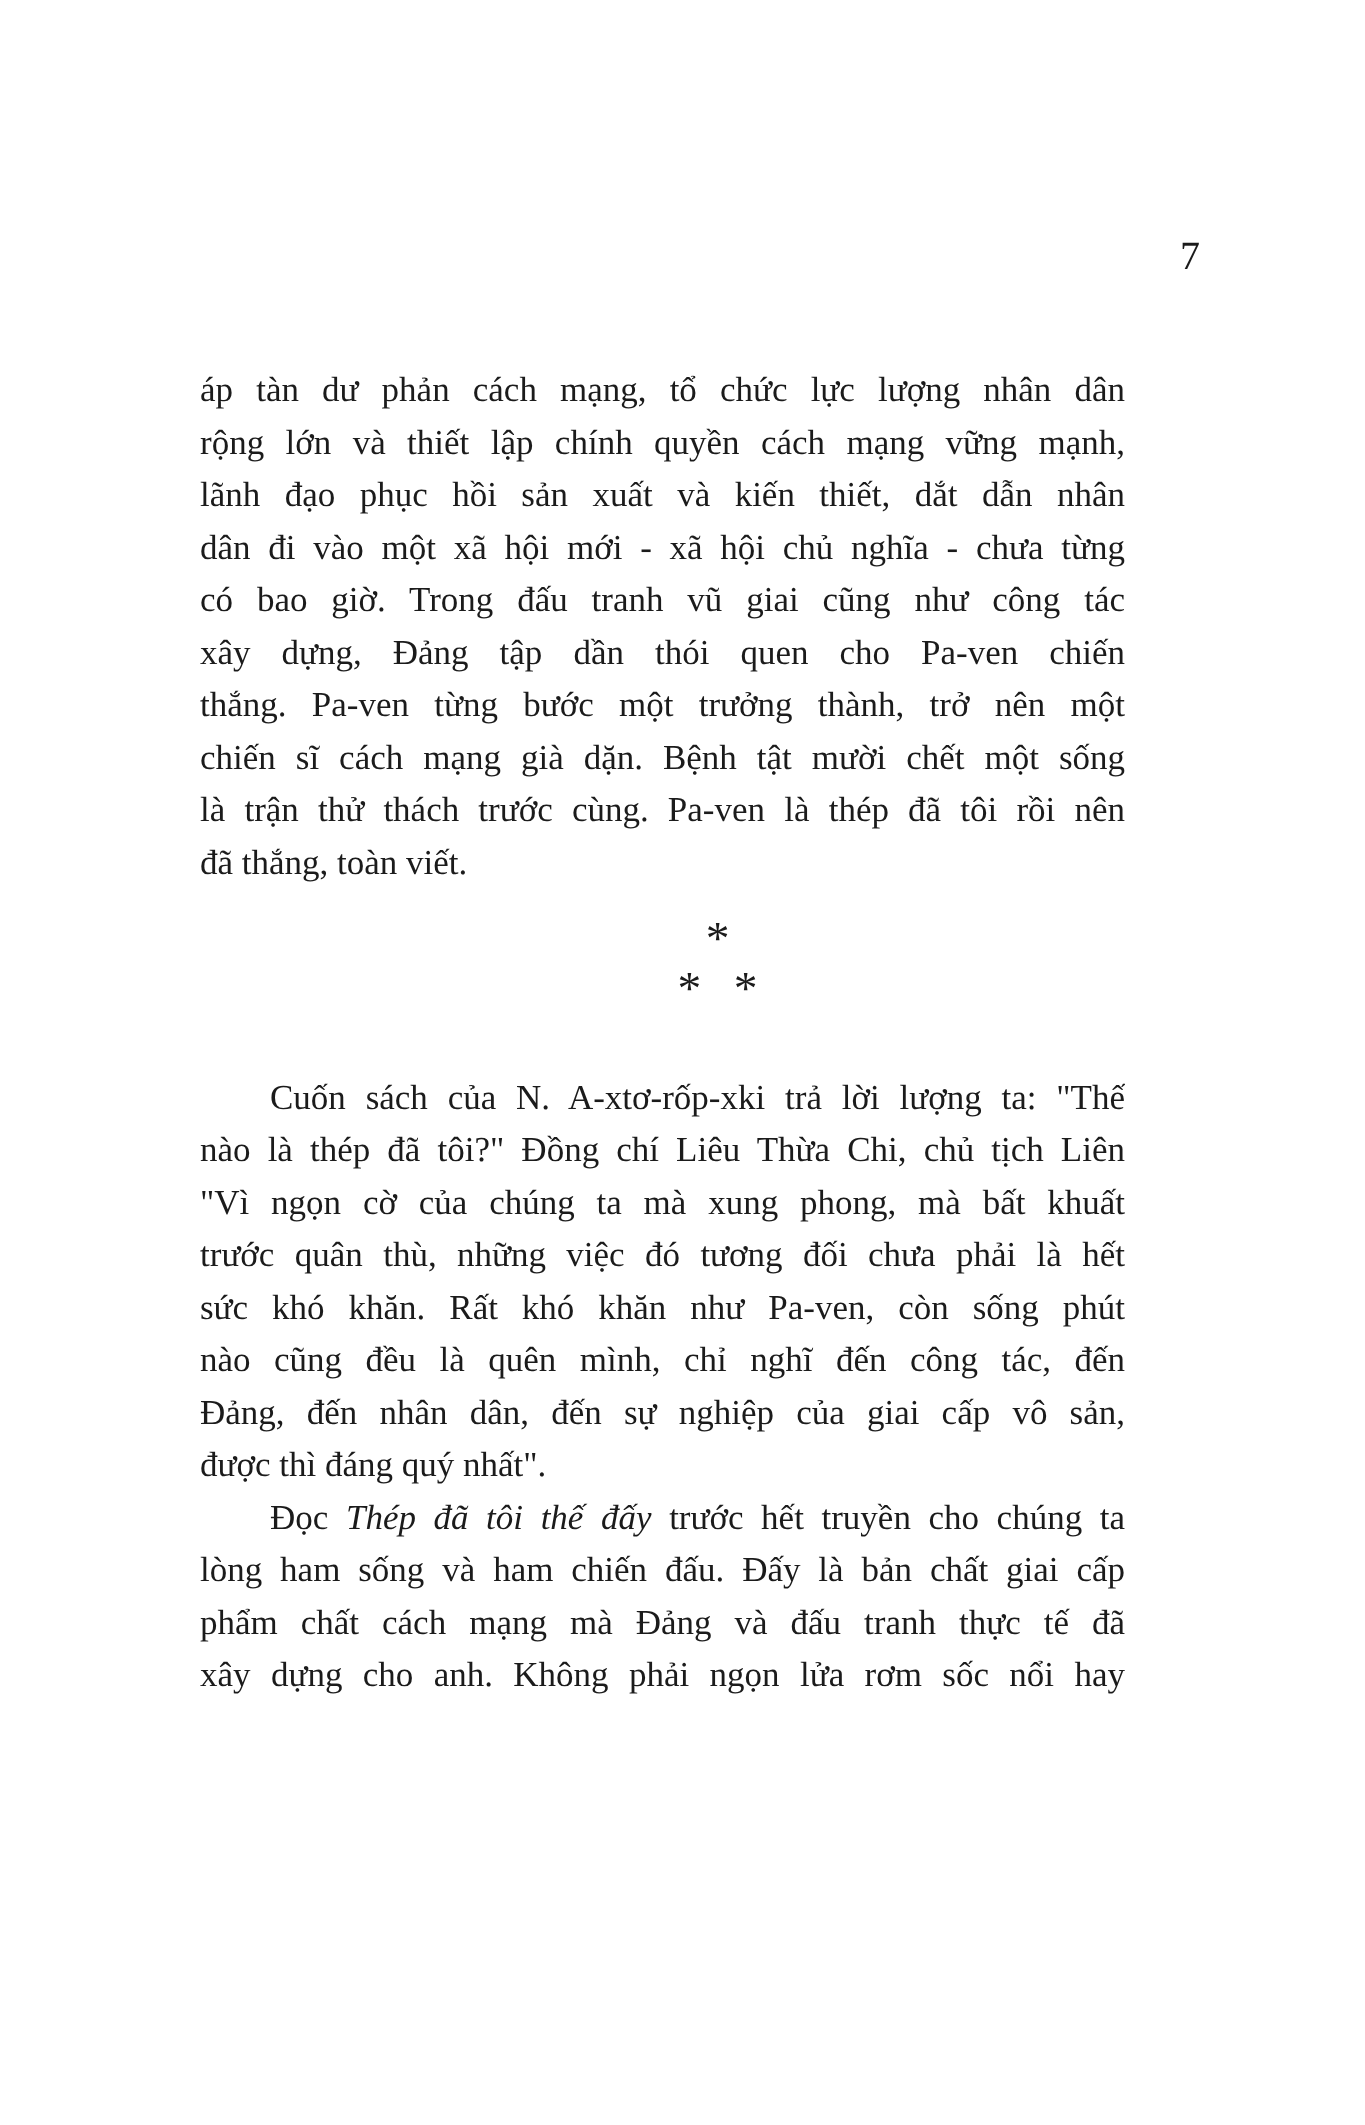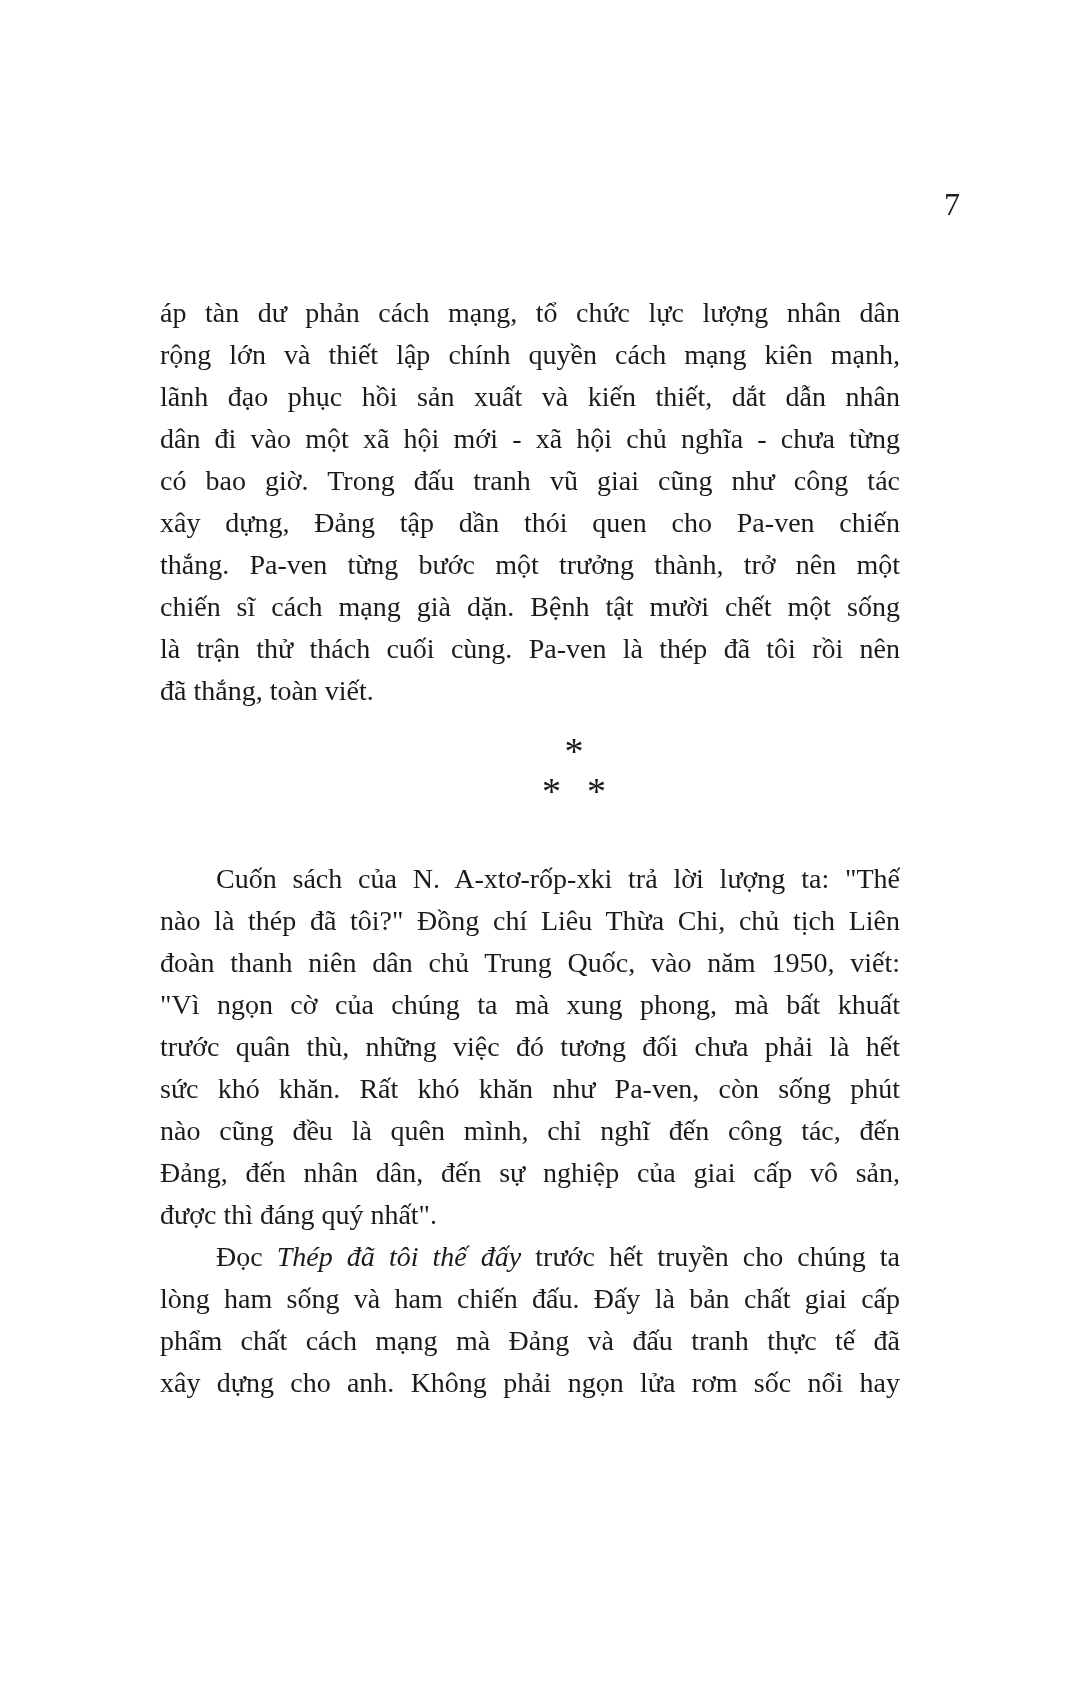--- a/index.html
+++ b/index.html
@@ -61,45 +61,44 @@
 </style>
 </head>
 <body>
 
 <div class="page">
 
   <div class="page-number">7</div>
 
   <div class="text-block para1">
       <div class="line">áp tàn dư phản cách mạng, tổ chức lực lượng nhân dân</div>
-      <div class="line">rộng lớn và thiết lập chính quyền cách mạng kiên mạnh,</div>
+      <div class="line">rộng lớn và thiết lập chính quyền cách mạng vững mạnh,</div>
       <div class="line">lãnh đạo phục hồi sản xuất và kiến thiết, dắt dẫn nhân</div>
       <div class="line">dân đi vào một xã hội mới - xã hội chủ nghĩa - chưa từng</div>
       <div class="line">có bao giờ. Trong đấu tranh vũ giai cũng như công tác</div>
       <div class="line">xây dựng, Đảng tập dần thói quen cho Pa-ven chiến</div>
       <div class="line">thắng. Pa-ven từng bước một trưởng thành, trở nên một</div>
       <div class="line">chiến sĩ cách mạng già dặn. Bệnh tật mười chết một sống</div>
-      <div class="line">là trận thử thách cuối cùng. Pa-ven là thép đã tôi rồi nên</div>
+      <div class="line">là trận thử thách trước cùng. Pa-ven là thép đã tôi rồi nên</div>
       <div class="line end">đã thắng, toàn viết.</div>
     </div>
 
   <div class="separator">
     <div class="sep-row1">*</div>
     <div class="sep-row2">
       <span>*</span>
       <span>*</span>
     </div>
   </div>
 
   <div class="text-block body2">
 
     <div class="indent-first">
         <div class="line">Cuốn sách của N. A-xtơ-rốp-xki trả lời lượng ta: "Thế</div>
         <div class="line">nào là thép đã tôi?" Đồng chí Liêu Thừa Chi, chủ tịch Liên</div>
-        <div class="line">đoàn thanh niên dân chủ Trung Quốc, vào năm 1950, viết:</div>
         <div class="line">"Vì ngọn cờ của chúng ta mà xung phong, mà bất khuất</div>
         <div class="line">trước quân thù, những việc đó tương đối chưa phải là hết</div>
         <div class="line">sức khó khăn. Rất khó khăn như Pa-ven, còn sống phút</div>
         <div class="line">nào cũng đều là quên mình, chỉ nghĩ đến công tác, đến</div>
         <div class="line">Đảng, đến nhân dân, đến sự nghiệp của giai cấp vô sản,</div>
         <div class="line end">được thì đáng quý nhất".</div>
       </div>
 
     <div>
       <div class="line indent">

